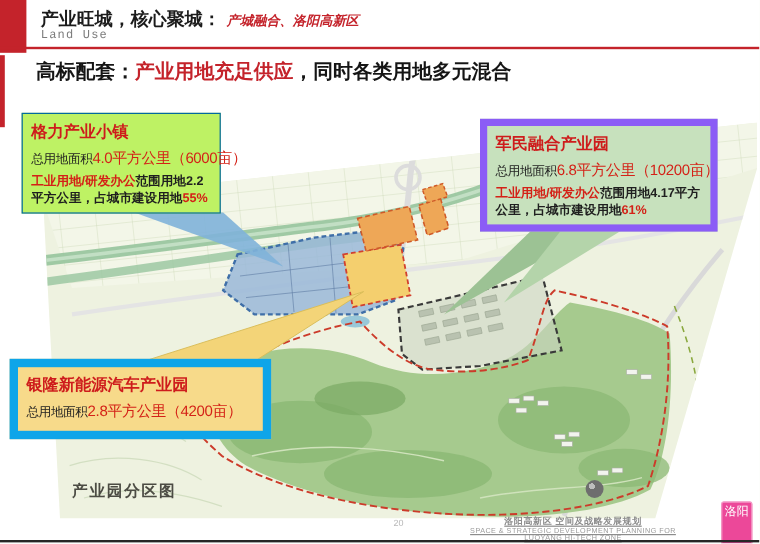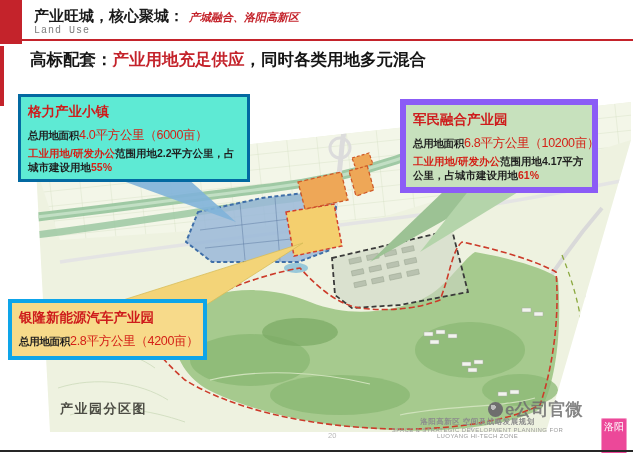--- a/index.html
+++ b/index.html
@@ -13,31 +13,31 @@
   .title em{font-style:italic;font-size:11px;color:#c4232b;font-weight:bold;margin-left:5px;}
   .landuse{position:absolute;left:34px;top:25px;font-size:10px;color:#7c7c7c;letter-spacing:1px;font-family:Liberation Mono, monospace;}
   .headline{position:absolute;left:30px;top:49px;font-size:16.5px;font-weight:bold;color:#151515;white-space:nowrap;}
   .headline .red{color:#c4232b;}
   
   .mapsvg{position:absolute;left:0;top:0;width:633px;height:453px;}
   
   .callout{position:absolute;box-sizing:border-box;padding:6px 7px 5px 7px;line-height:1.35;}
   .callout .c-title{font-size:13.5px;font-weight:bold;color:#ce1c1c;margin-bottom:2px;}
   .callout .c-line{white-space:nowrap;letter-spacing:-0.3px;}
-  .callout .lab{font-size:10.5px;font-weight:bold;color:#1f1f1f;}
+  .callout .lab{font-size:10.5px;font-weight:normal;color:#1f1f1f;}
   .callout .val{font-size:12.5px;font-weight:normal;color:#d42117;}
   .callout .c-line2{font-size:10.5px;font-weight:bold;color:#1f1f1f;margin-top:1px;}
   .callout .red{color:#d42117;}
-  .co-blue{left:18px;top:94px;width:232px;background:#5eead4;border:3px solid #0369a1;}
+  .co-blue{left:18px;top:94px;width:166px;background:#bef264;border:1px solid #0369a1;}
   .co-green{left:400px;top:99px;width:198px;background:#c7e1bd;border:6px solid #8b5cf6;}
-  .co-yellow{left:8px;top:299px;width:199px;background:#f7da8a;border:4px solid #0ea5e9;}
+  .co-yellow{left:8px;top:299px;width:218px;background:#f7da8a;border:7px solid #0ea5e9;}
   
   .map-caption{position:absolute;left:60px;top:400px;font-size:13px;font-weight:bold;color:#4c4c44;letter-spacing:1.5px;}
   .page-num{position:absolute;left:328px;top:431px;font-size:7.5px;color:#b8b8b8;}
-  .credits{position:absolute;left:355px;top:417px;width:245px;text-align:center;color:#8c8c8c;}
+  .credits{position:absolute;left:355px;top:430px;width:245px;text-align:center;color:#8c8c8c;text-decoration:underline;}
   .credits .cn{font-size:7.5px;font-weight:bold;letter-spacing:0.5px;}
   .credits .en{font-size:6px;color:#9a9a9a;letter-spacing:0.4px;}
   .watermark{position:absolute;left:488px;top:398px;font-size:17px;font-weight:bold;
              color:rgba(110,110,110,0.85);white-space:nowrap;}
   .wm-icon{display:inline-block;width:15px;height:15px;border-radius:50%;vertical-align:-2px;margin-right:2px;
            background:radial-gradient(circle at 35% 35%, #bdbdbd 0 18%, #6e6e6e 19% 100%);}
   .seal{position:absolute;left:601px;top:418px;width:26px;height:47px;background:#ec4899;border-radius:2px;
         color:#fff;font-size:10px;font-weight:normal;text-align:center;line-height:13px;padding-top:2px;box-sizing:border-box;
         box-shadow:inset 0 0 0 1px rgba(255,255,255,0.45);}
   .bottom-line{position:absolute;left:0;bottom:1px;width:633px;height:2px;background:#262626;}
@@ -185,19 +185,19 @@
   <div class="map-caption">产业园分区图</div>
   <div class="page-num">20</div>
 
   <div class="credits">
     <div class="cn">洛阳高新区 空间及战略发展规划</div>
     <div class="en">SPACE &amp; STRATEGIC DEVELOPMENT PLANNING FOR</div>
     <div class="en">LUOYANG HI-TECH ZONE</div>
   </div>
 
   <div class="watermark">
-    <span class="wm-icon"></span><span>e公司官微</span>
+    <span class="wm-icon"></span>
   </div>
 
   <div class="seal">洛阳</div>
 
   <div class="bottom-line"></div>
 </div>
 
 </body></html>

